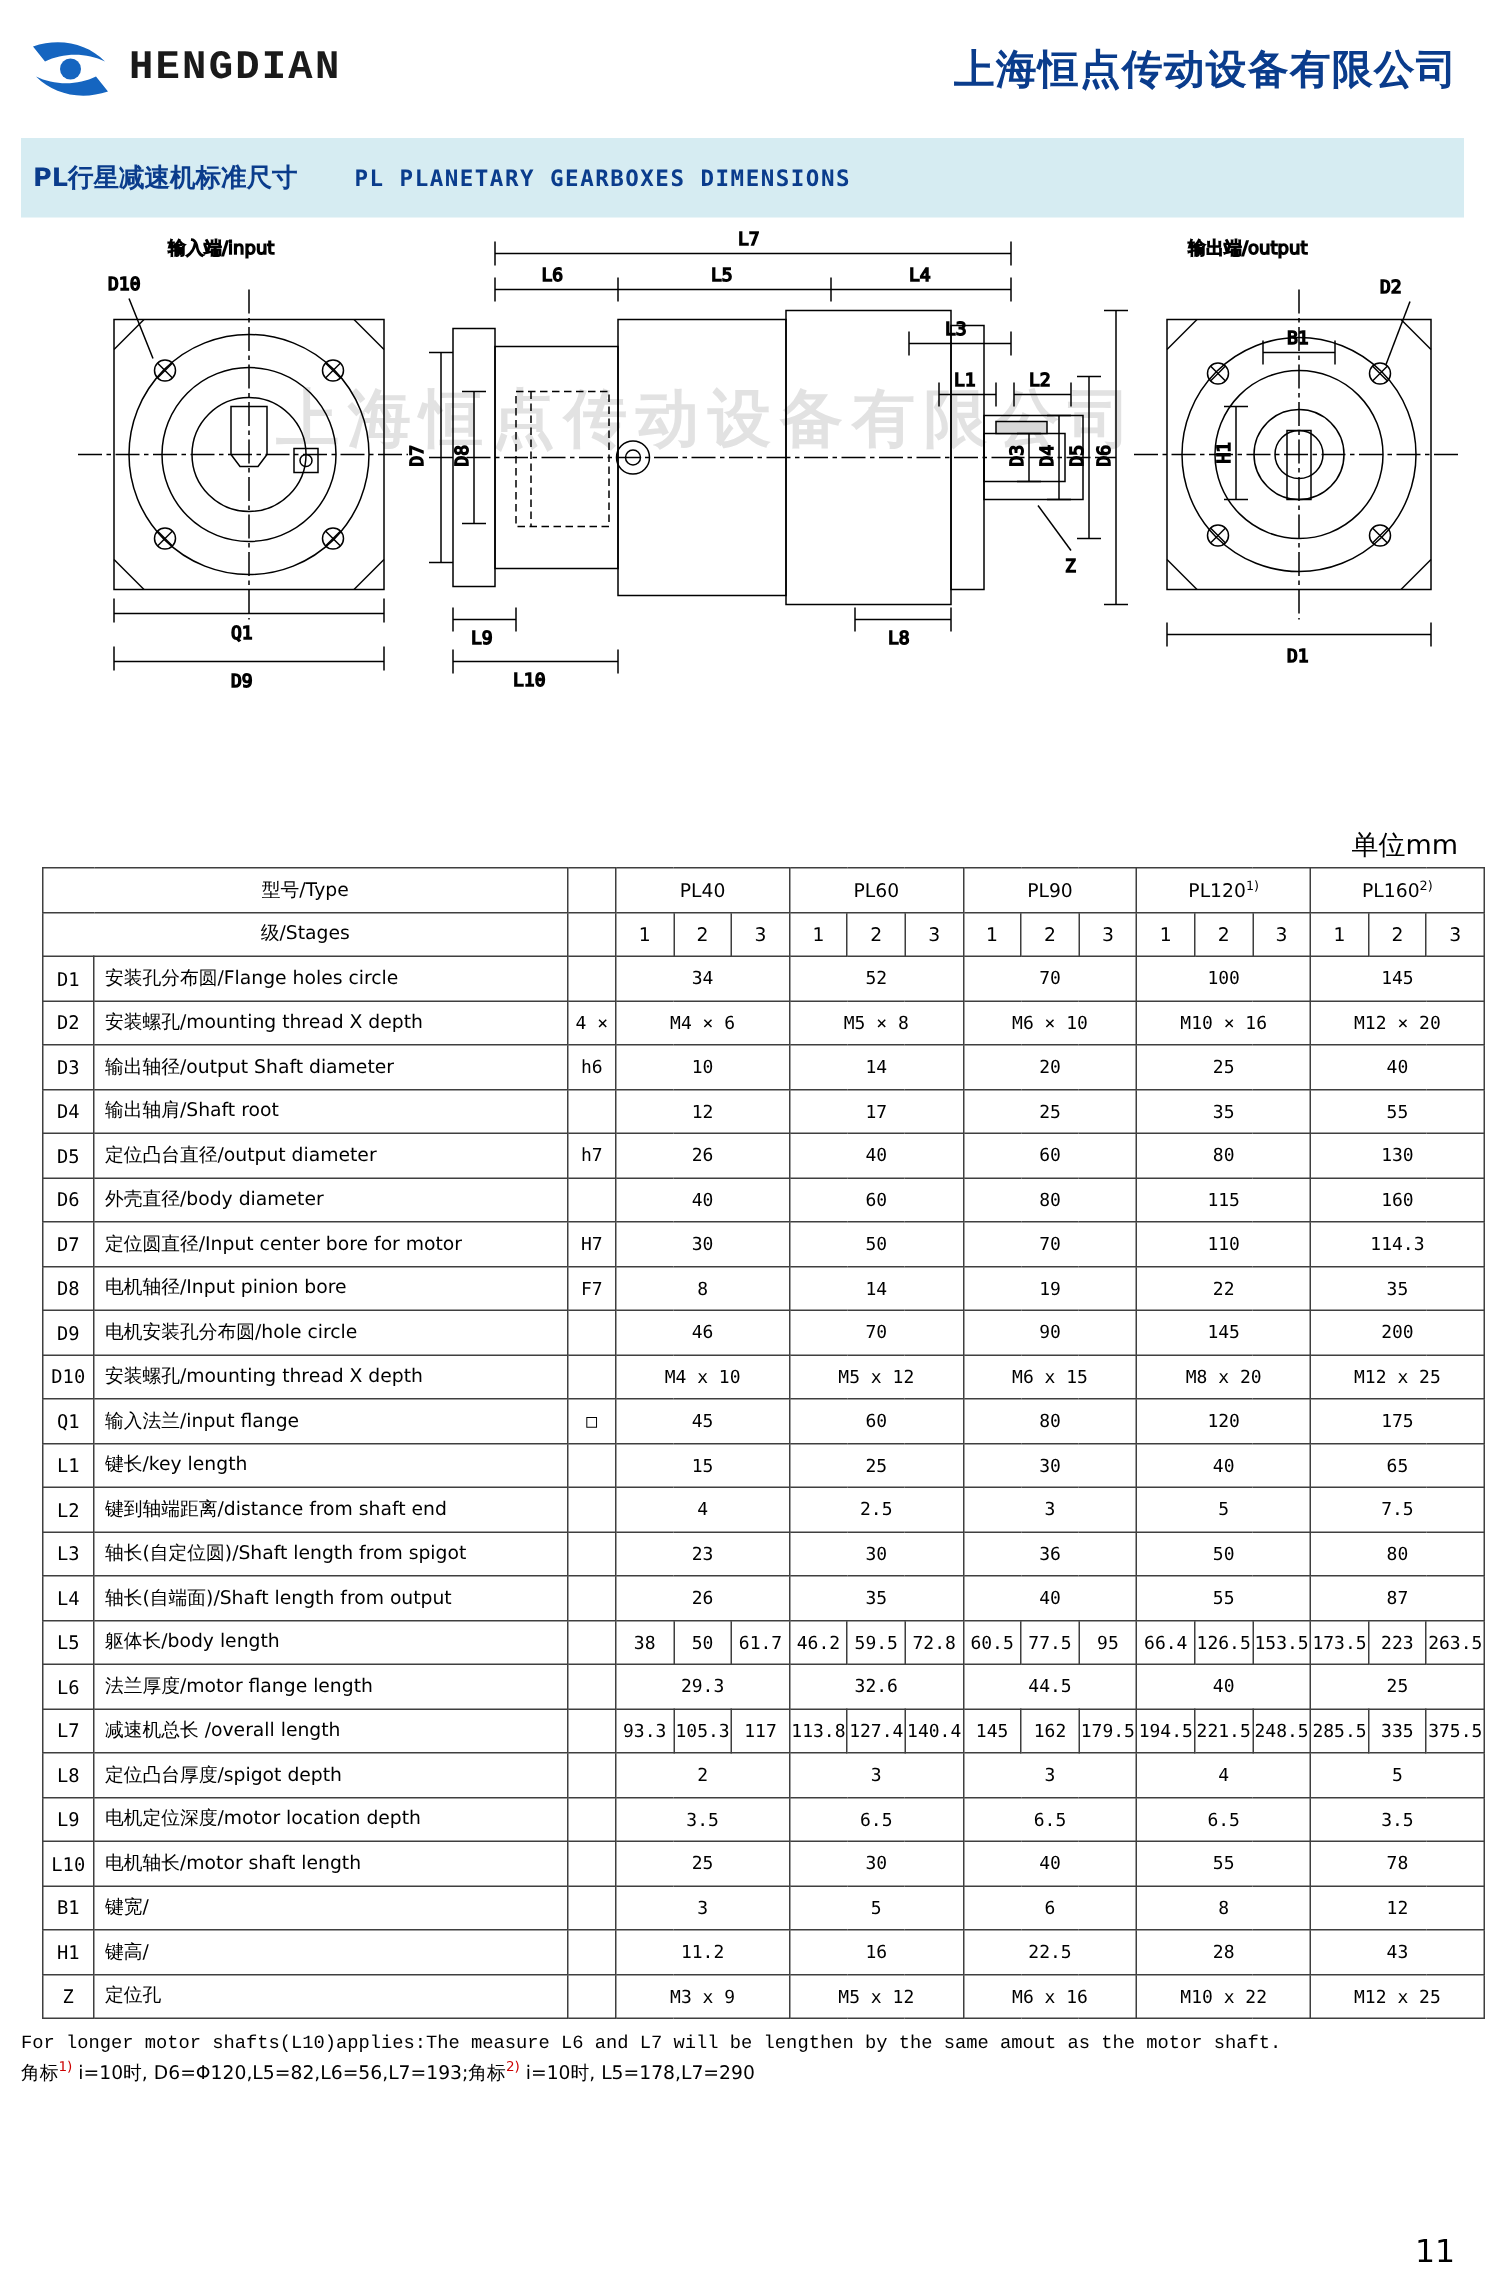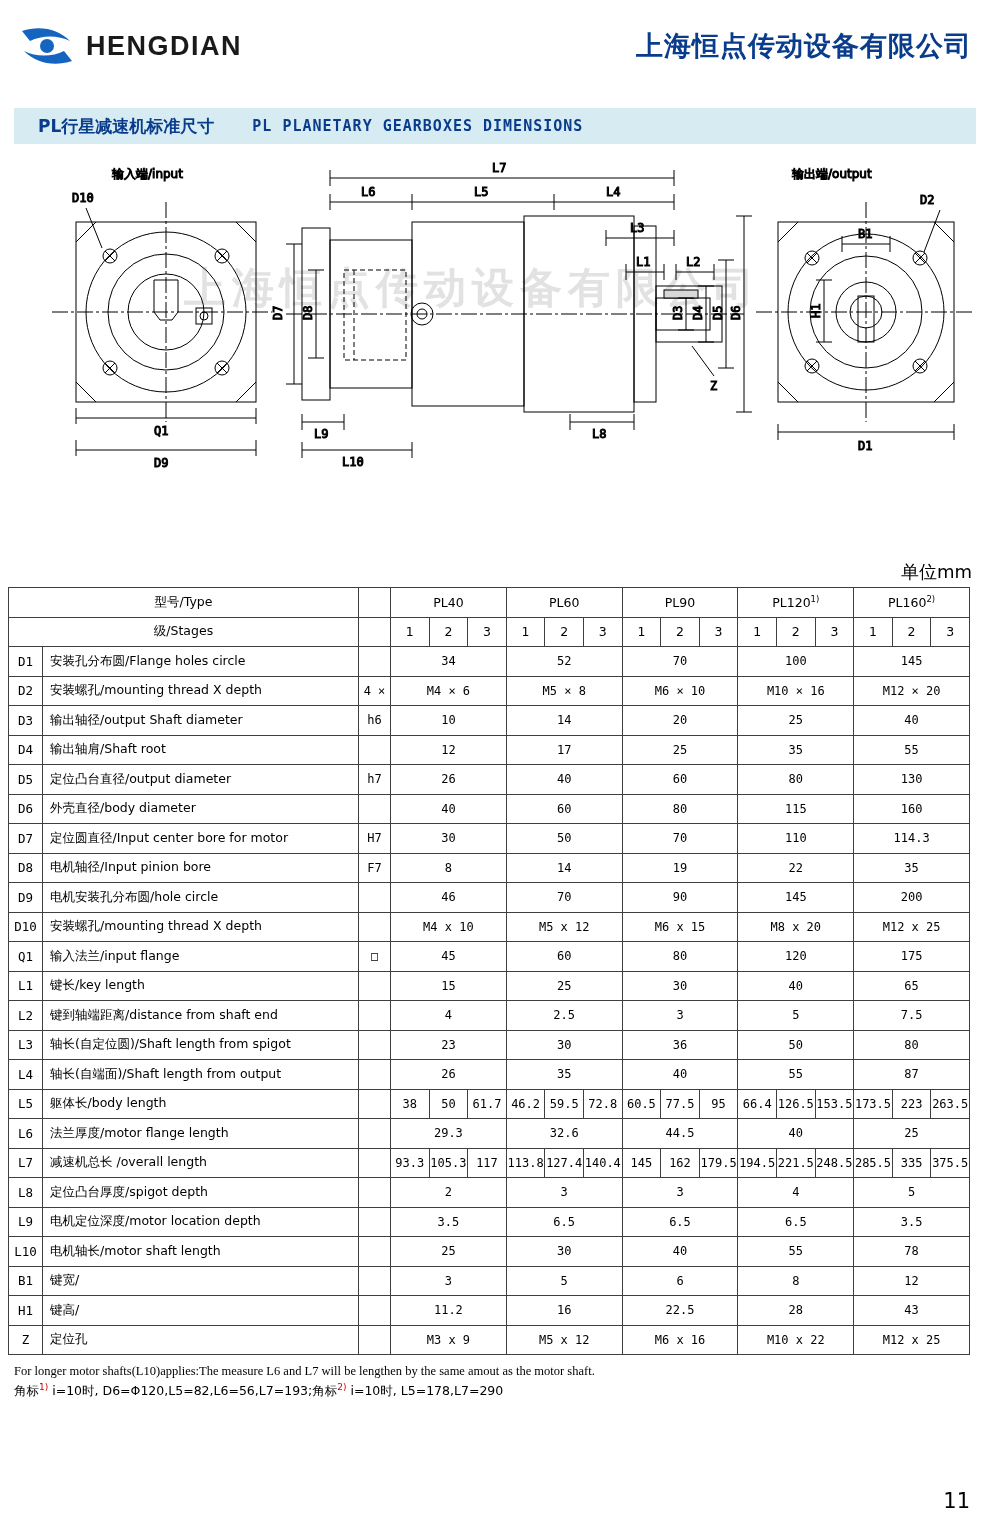--- a/index.html
+++ b/index.html
@@ -23,42 +23,42 @@
     padding: 0 18px;
     position: relative;
   }
   .logo-wrap { display: flex; align-items: center; gap: 10px; }
   .logo-mark { width: 58px; height: 54px; }
   .logo-text {
     font-size: 27px;
     font-weight: bold;
     letter-spacing: 1.5px;
     color: #1a1a1a;
-    font-family: Liberation Sans, sans-serif;
+    font-family: Liberation Mono, monospace;
   }
   .company-cn {
     position: absolute;
     right: 18px;
     top: 50%;
     transform: translateY(-50%);
     font-size: 27px;
     font-weight: bold;
     color: #0a3c8c;
     letter-spacing: 1px;
     font-family: "DejaVu Sans", sans-serif;
   }
 
   
   .title-bar {
-    margin: 16px 14px;
-    height: 36px;
+    margin: 0 14px;
+    height: 53px;
     background: #d6ecf2;
     display: flex;
     align-items: center;
-    padding-left: 24px;
+    padding-left: 8px;
     gap: 38px;
   }
   .title-cn {
     font-size: 17px;
     color: #0a3c8c;
     font-weight: bold;
     font-family: "DejaVu Sans", sans-serif;
   }
   .title-en {
     font-size: 15px;
@@ -95,21 +95,21 @@
     text-align: right;
     padding-right: 18px;
     font-size: 18px;
     font-family: "DejaVu Sans", sans-serif;
     margin-bottom: 3px;
   }
 
   
   table.spec {
     border-collapse: collapse;
-    margin: 0 8px;
+    margin: 0 28px;
     width: 962px;
     table-layout: fixed;
   }
   table.spec td, table.spec th {
     border: 1px solid #3f3f3f;
     font-size: 12.5px;
     font-family: "DejaVu Sans", sans-serif;
     text-align: center;
     padding: 0;
     height: 29.5px;
@@ -141,21 +141,21 @@
   sup { font-size: 8.5px; vertical-align: super; }
   .stage-cell { font-family: "DejaVu Sans Mono", monospace; font-size: 12px; }
 
   
   .notes {
     margin: 7px 14px 0 14px;
     font-size: 12.5px;
     line-height: 1.55;
     font-family: "DejaVu Sans", sans-serif;
   }
-  .notes .en { font-family: Liberation Serif, serif; font-size: 12.5px; }
+  .notes .en { font-family: Liberation Mono, monospace; font-size: 12.5px; }
   .sup-red { color: #cc0000; font-size: 9px; vertical-align: super; }
 
   .page-num {
     position: absolute;
     right: 20px;
     bottom: 0;
     font-size: 21px;
     font-family: "DejaVu Sans", sans-serif;
   }
 </style>

